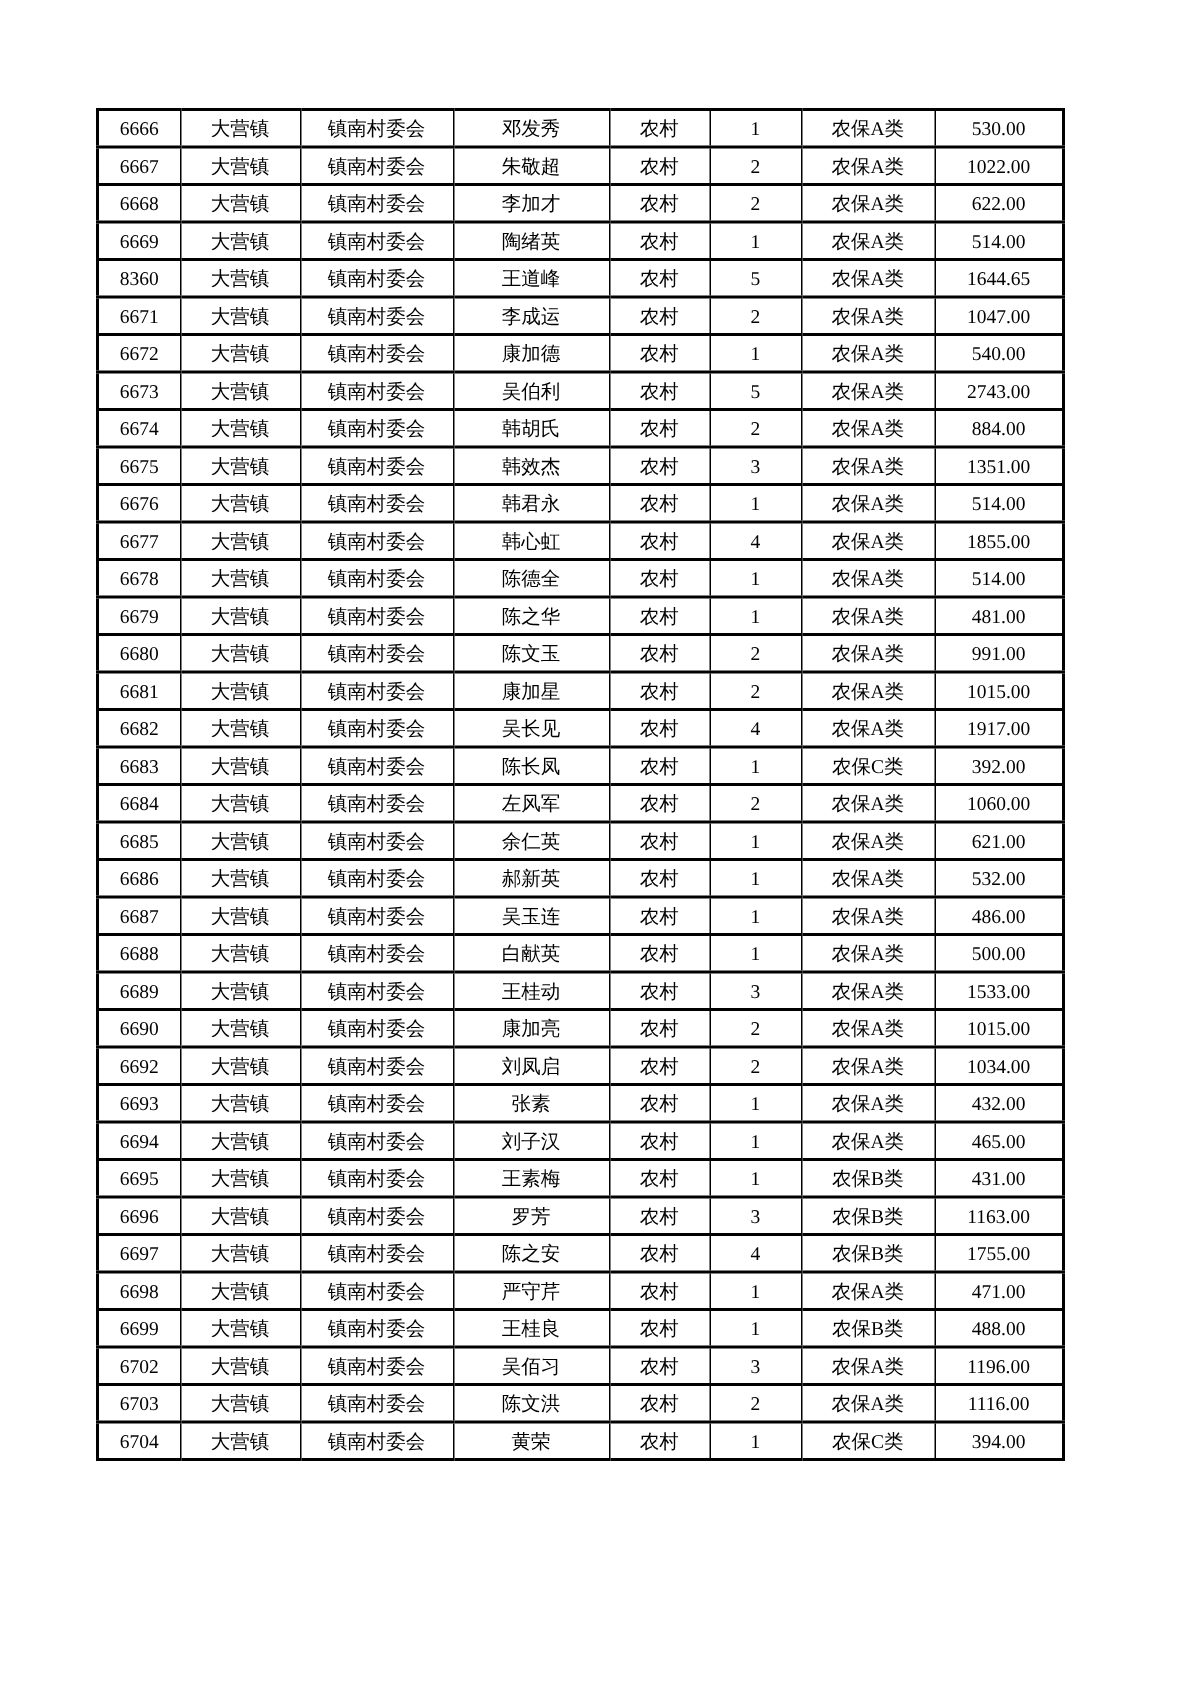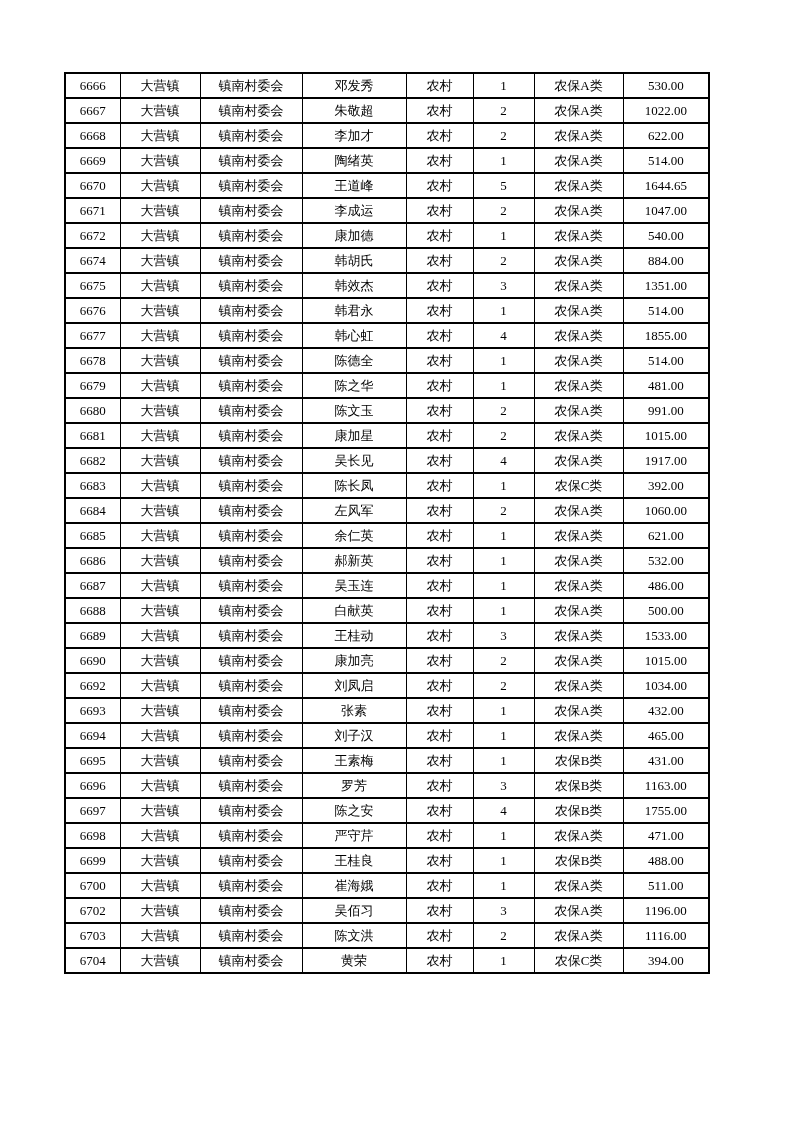--- a/index.html
+++ b/index.html
@@ -101,21 +101,21 @@
           <td>6669</td>
           <td>大营镇</td>
           <td>镇南村委会</td>
           <td>陶绪英</td>
           <td>农村</td>
           <td>1</td>
           <td>农保A类</td>
           <td>514.00</td>
         </tr>
         <tr>
-          <td>6670</td>
+          <td>8360</td>
           <td>大营镇</td>
           <td>镇南村委会</td>
           <td>王道峰</td>
           <td>农村</td>
           <td>5</td>
           <td>农保A类</td>
           <td>1644.65</td>
         </tr>
         <tr>
           <td>6671</td>
@@ -129,20 +129,30 @@
         </tr>
         <tr>
           <td>6672</td>
           <td>大营镇</td>
           <td>镇南村委会</td>
           <td>康加德</td>
           <td>农村</td>
           <td>1</td>
           <td>农保A类</td>
           <td>540.00</td>
+        </tr>
+        <tr>
+          <td>6673</td>
+          <td>大营镇</td>
+          <td>镇南村委会</td>
+          <td>吴伯利</td>
+          <td>农村</td>
+          <td>5</td>
+          <td>农保A类</td>
+          <td>2743.00</td>
         </tr>
         <tr>
           <td>6674</td>
           <td>大营镇</td>
           <td>镇南村委会</td>
           <td>韩胡氏</td>
           <td>农村</td>
           <td>2</td>
           <td>农保A类</td>
           <td>884.00</td>
@@ -379,30 +389,20 @@
         </tr>
         <tr>
           <td>6699</td>
           <td>大营镇</td>
           <td>镇南村委会</td>
           <td>王桂良</td>
           <td>农村</td>
           <td>1</td>
           <td>农保B类</td>
           <td>488.00</td>
-        </tr>
-        <tr>
-          <td>6700</td>
-          <td>大营镇</td>
-          <td>镇南村委会</td>
-          <td>崔海娥</td>
-          <td>农村</td>
-          <td>1</td>
-          <td>农保A类</td>
-          <td>511.00</td>
         </tr>
         <tr>
           <td>6702</td>
           <td>大营镇</td>
           <td>镇南村委会</td>
           <td>吴佰习</td>
           <td>农村</td>
           <td>3</td>
           <td>农保A类</td>
           <td>1196.00</td>

